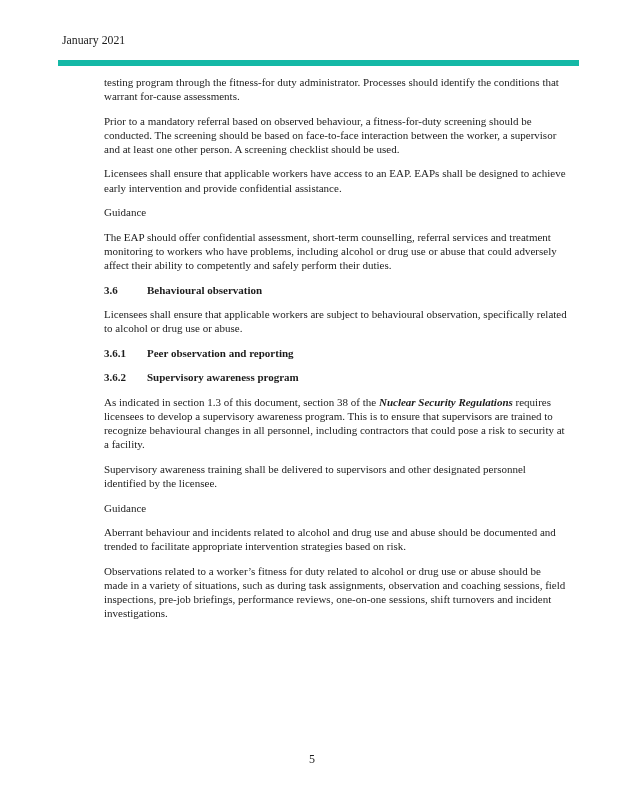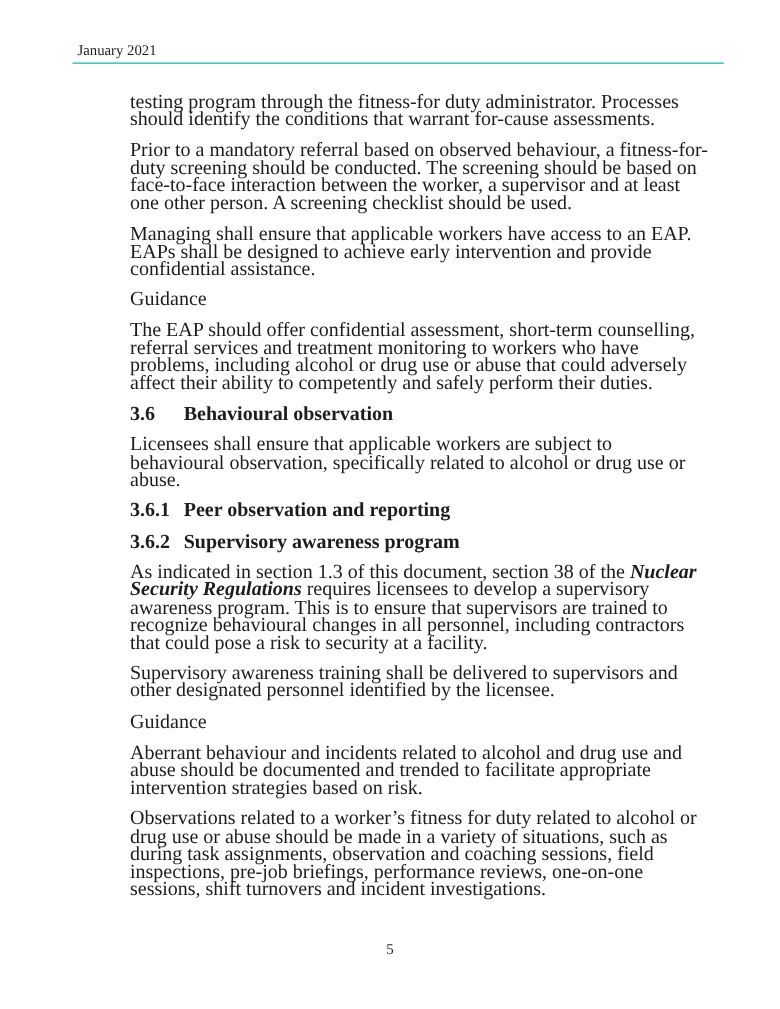--- a/index.html
+++ b/index.html
@@ -19,36 +19,36 @@
   .header {
     position: absolute;
     left: 58px;
     top: 33px;
     width: 521px;
     display: flex;
     justify-content: space-between;
     align-items: baseline;
     font-size: 11.8px;
     line-height: 14px;
-    border-bottom: 1px solid #14b8a6;
-    padding-bottom: 3px;
+    border-bottom: 6px solid #14b8a6;
+    padding-bottom: 13px;
   }
   .hdr-date {
     padding-left: 4px;
     white-space: nowrap;
   }
   .hdr-title {
     white-space: nowrap;
   }
   .content {
     position: absolute;
     left: 104px;
     top: 75px;
     width: 463px;
-    font-size: 16px;
+    font-size: 11px;
     line-height: 14.1px;
     text-align: left;
   }
   .content p,
   .content .heading,
   .content .guidance {
     margin: 0 0 10.5px 0;
     padding: 0;
   }
   .heading {
@@ -84,21 +84,21 @@
     <span class="hdr-date">January 2021</span>
   </div>
 
   <div class="content">
 
     <p>testing program through the fitness-for duty administrator. Processes should identify the conditions that warrant for-cause assessments.</p>
 
     <p>Prior to a mandatory referral based on observed behaviour, a fitness-for-duty screening should be conducted. The screening should be based on face-to-face interaction between the worker, a supervisor and at least one other person. A screening checklist should be used.</p>
 
 
-    <p>Managing shall ensure that applicable workers have access to an EAP. EAPs shall be designed to achieve early intervention and provide confidential assistance.</p>
+    <p>Licensees shall ensure that applicable workers have access to an EAP. EAPs shall be designed to achieve early intervention and provide confidential assistance.</p>
 
     <div class="guidance">Guidance</div>
 
     <p>The EAP should offer confidential assessment, short-term counselling, referral services and treatment monitoring to workers who have problems, including alcohol or drug use or abuse that could adversely affect their ability to competently and safely perform their duties.</p>
 
     <div class="heading"><span class="h-num">3.6</span><span>Behavioural observation</span></div>
 
     <p>Licensees shall ensure that applicable workers are subject to behavioural observation, specifically related to alcohol or drug use or abuse.</p>
 
     <div class="heading"><span class="h-num">3.6.1</span><span>Peer observation and reporting</span></div>

